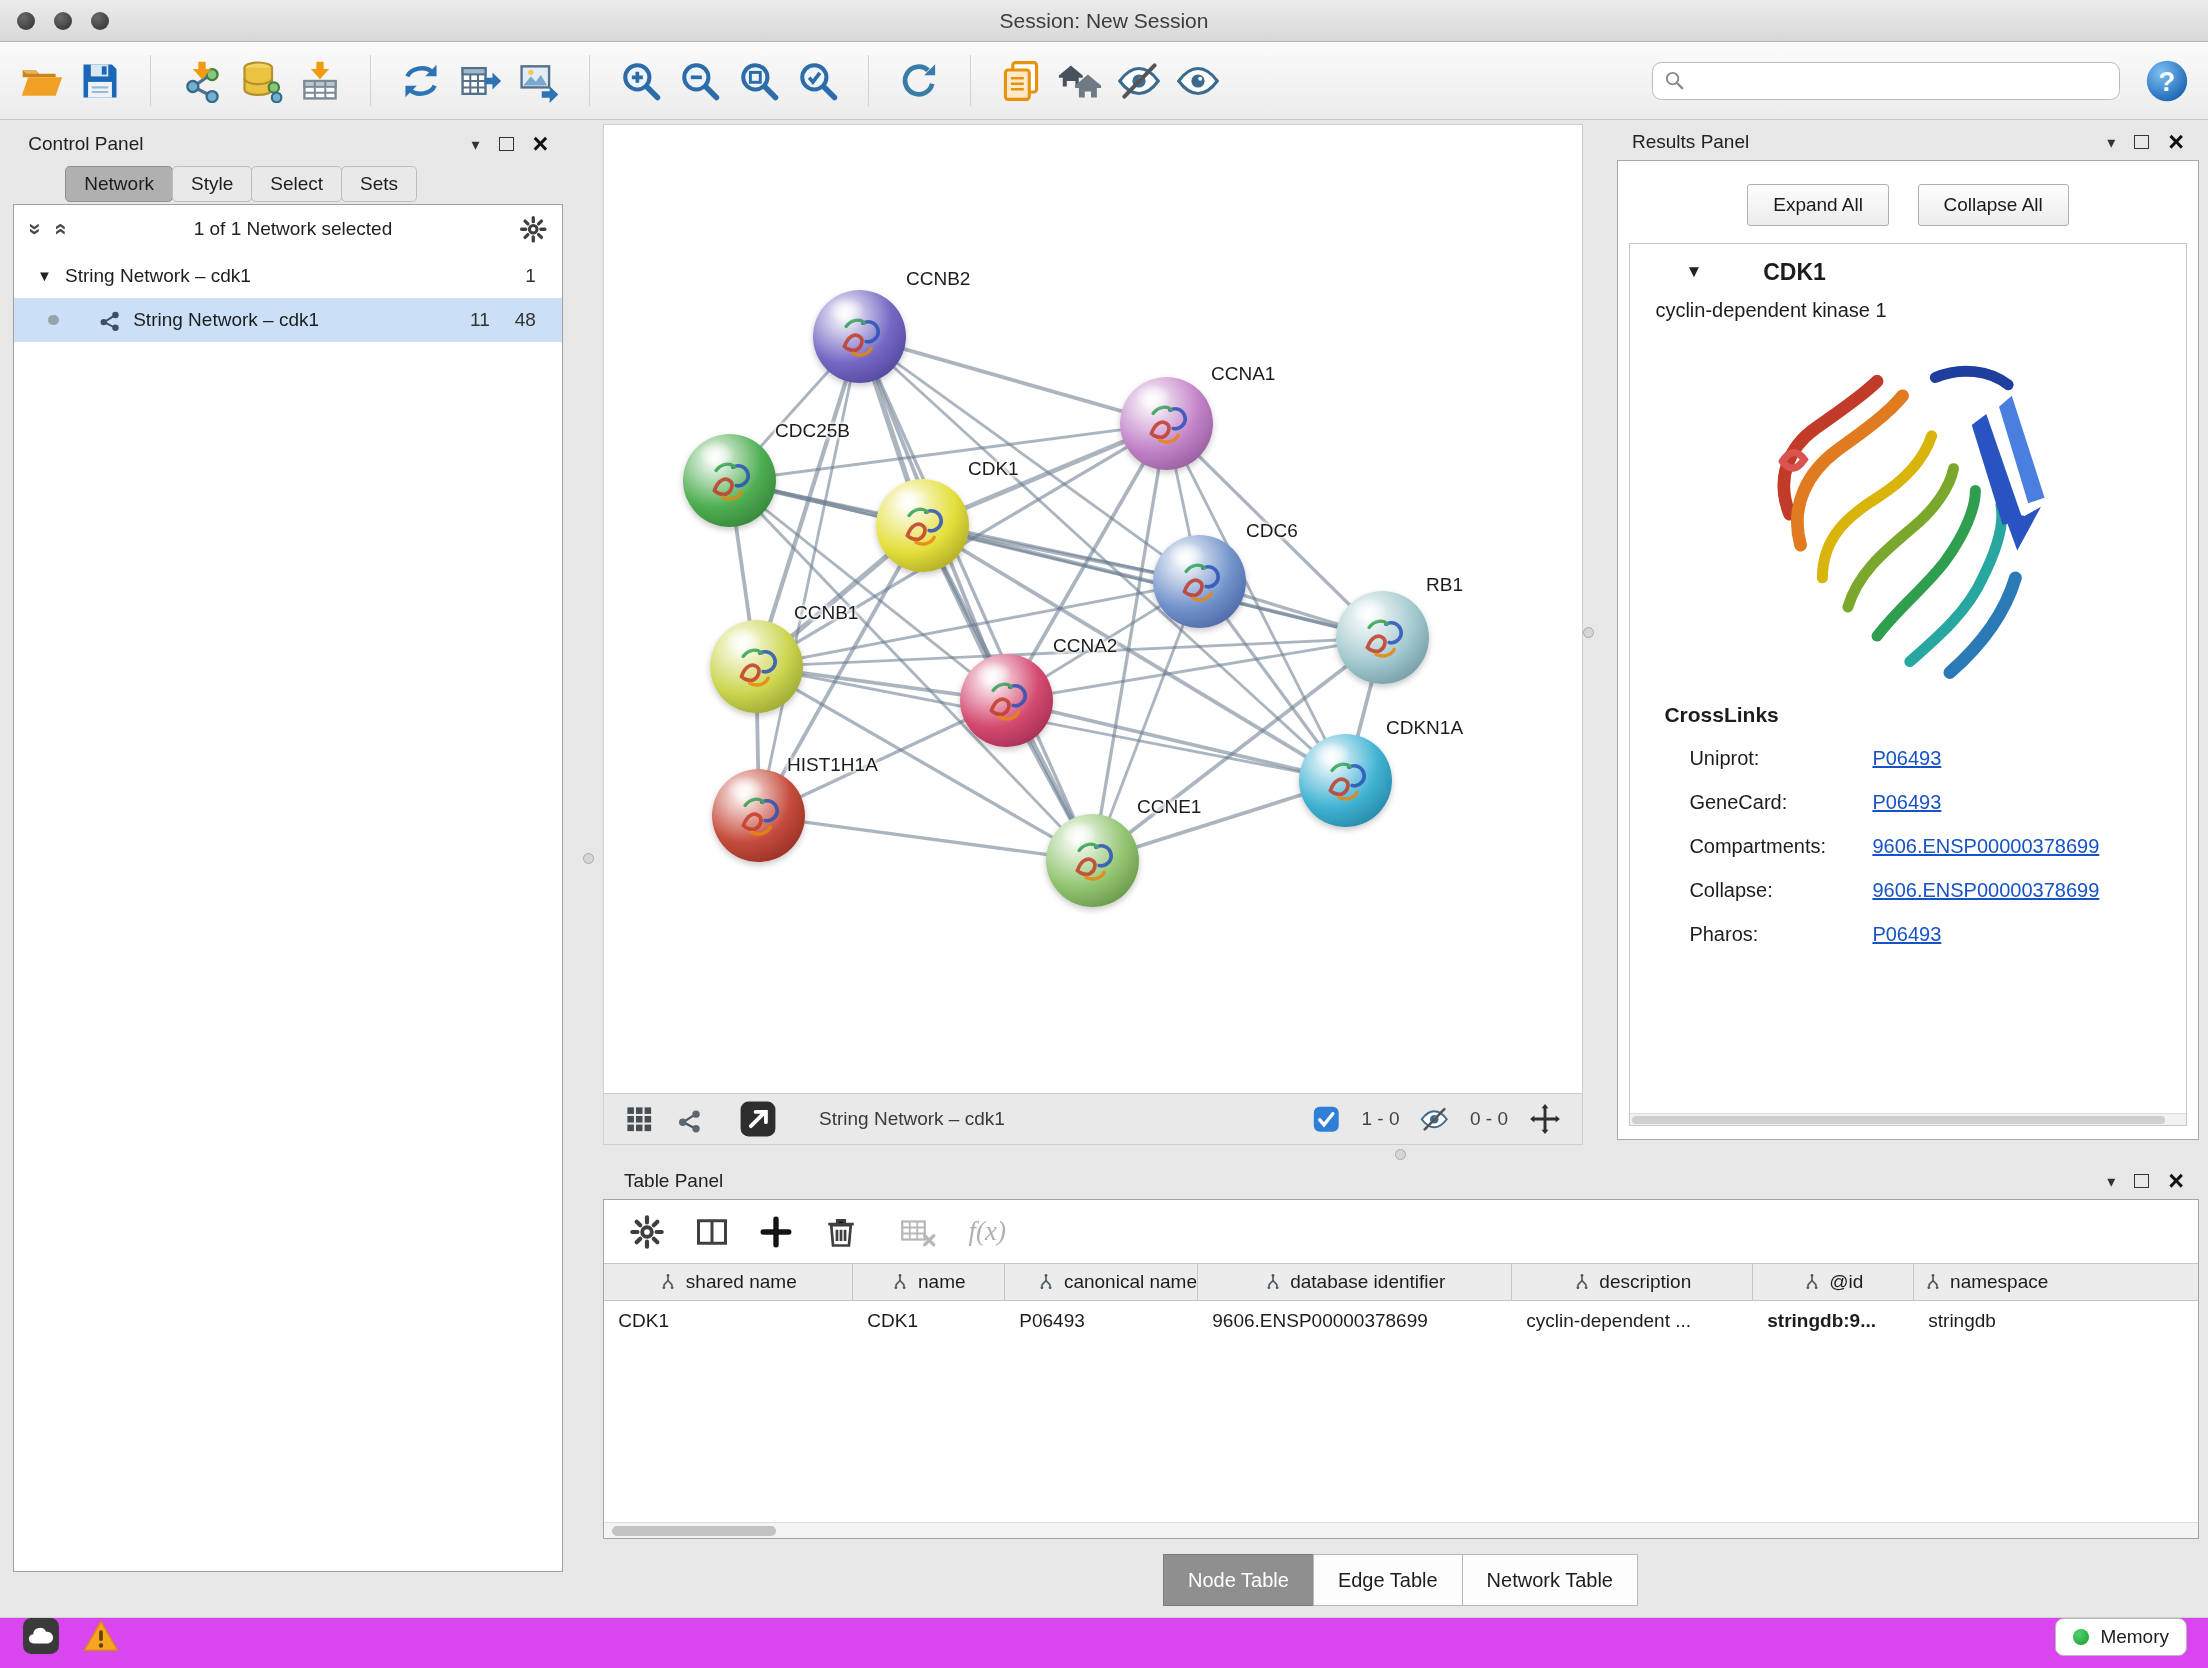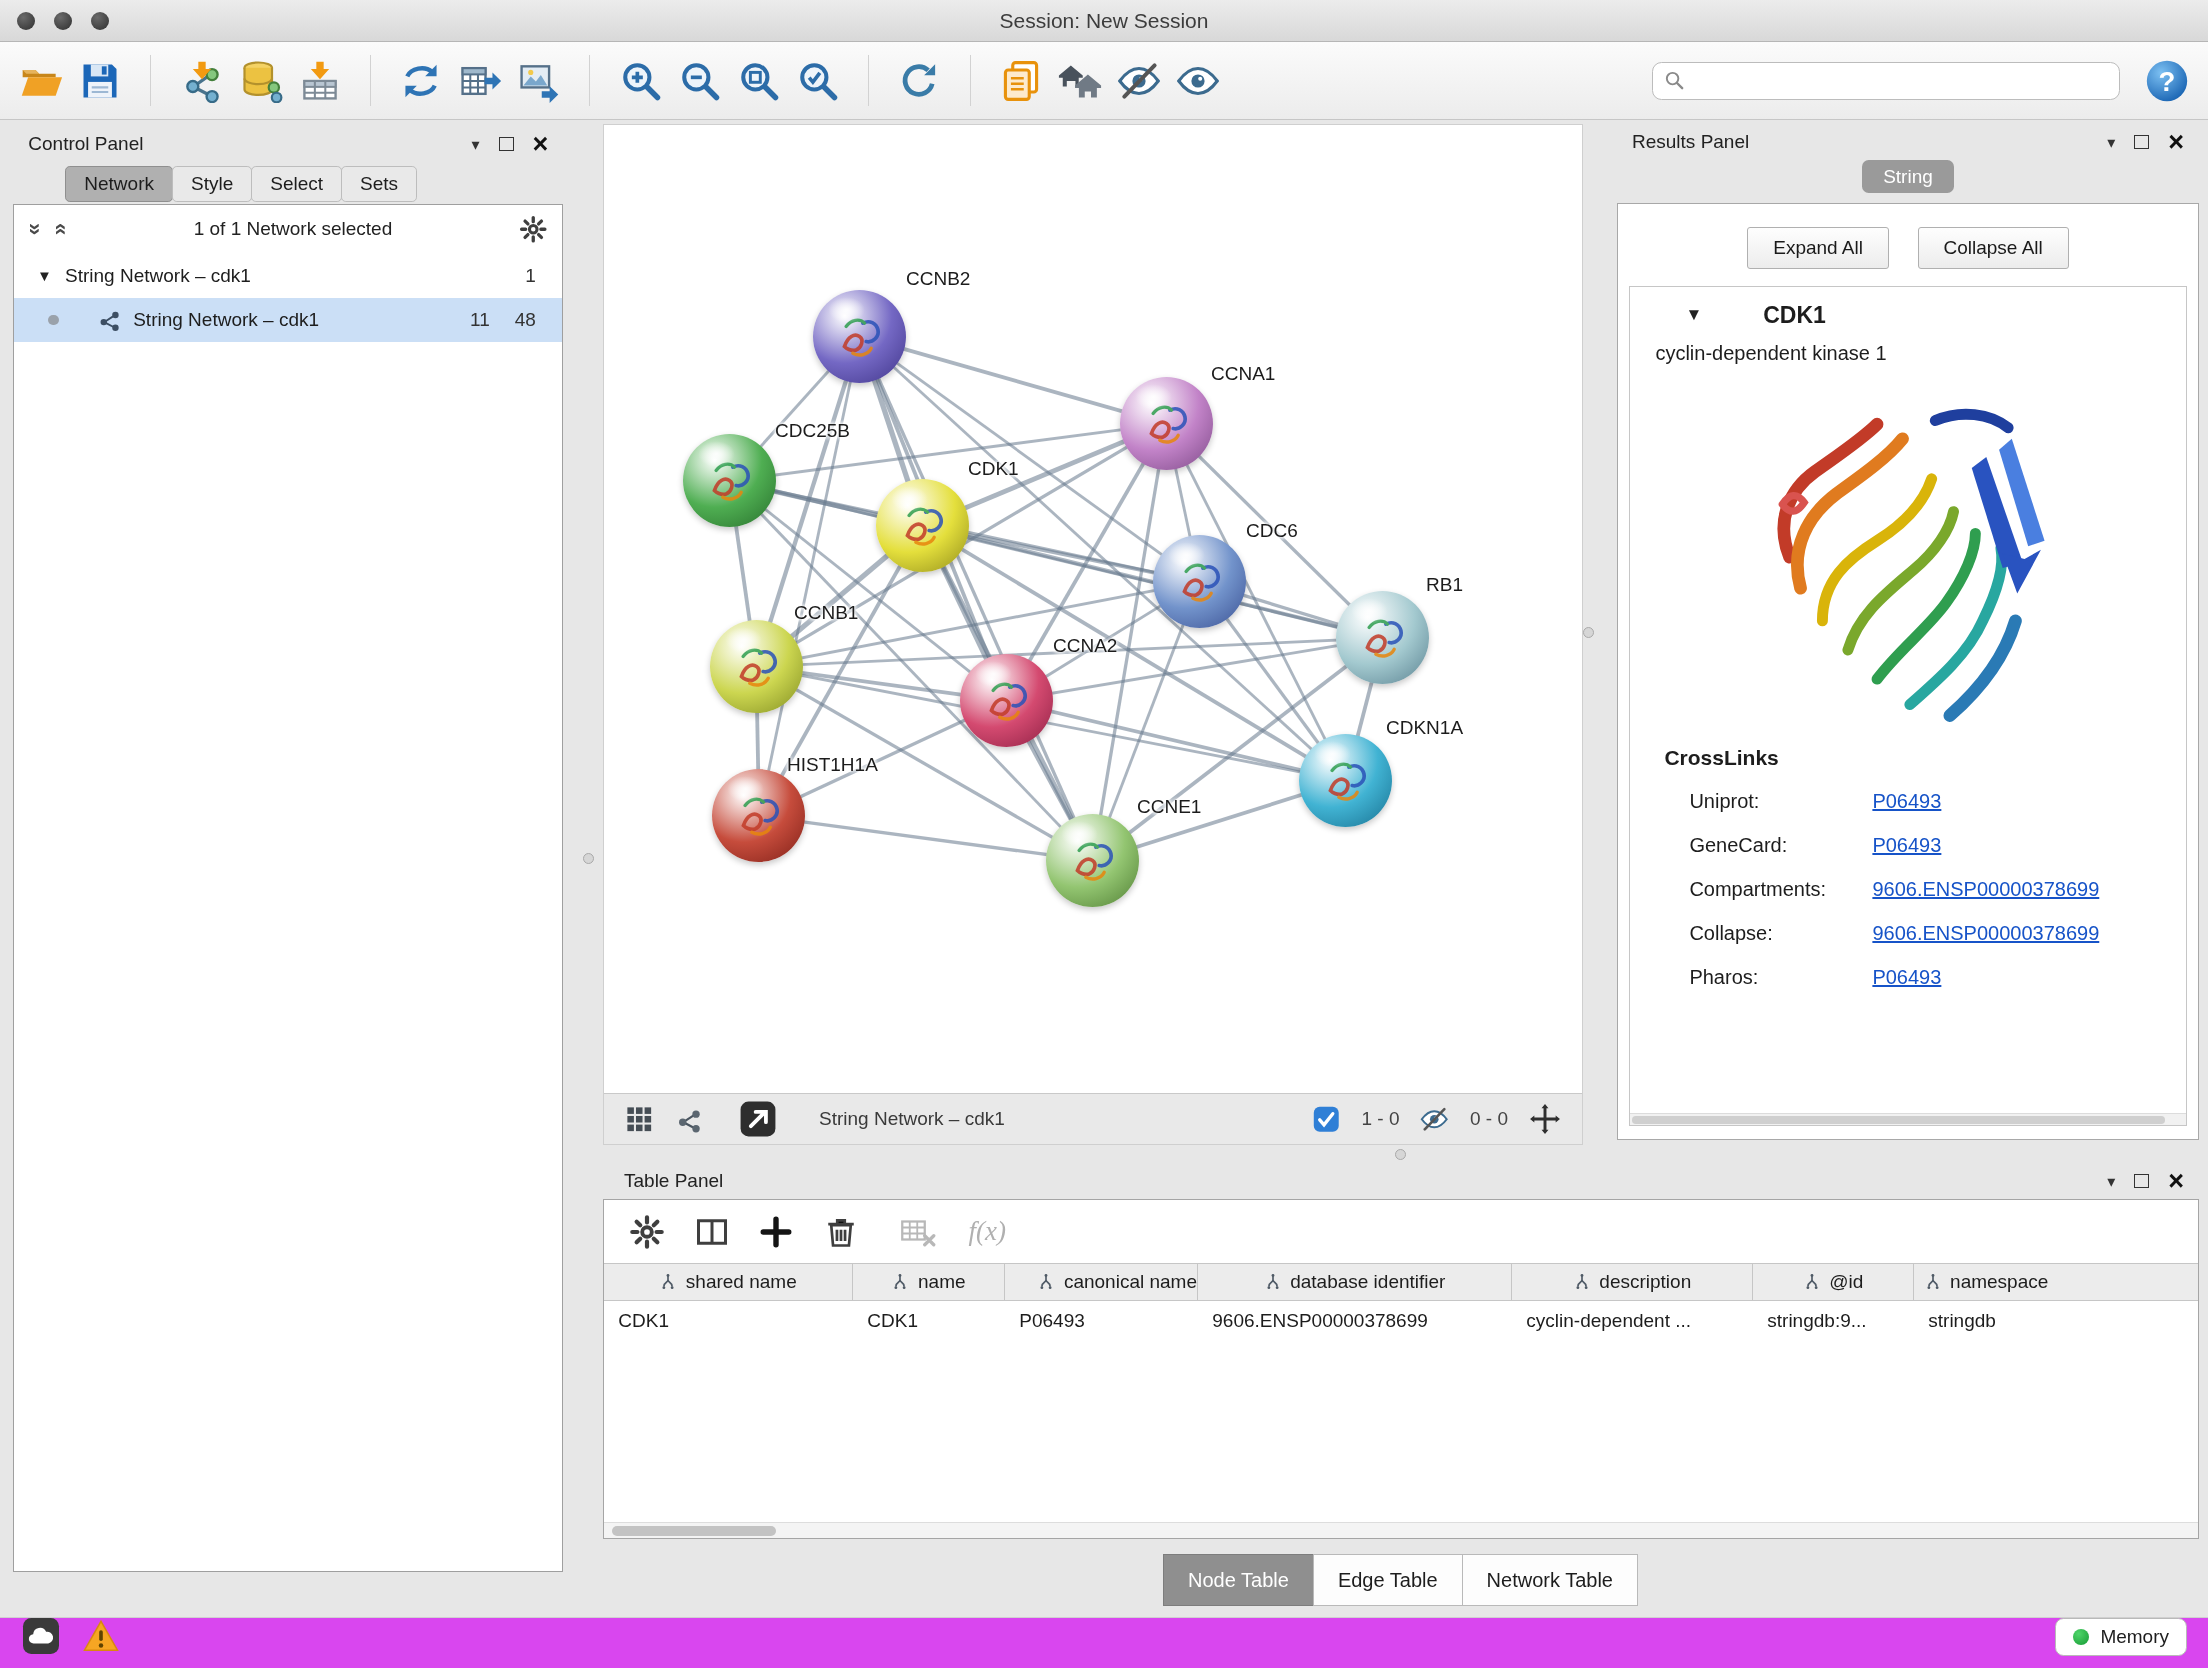--- a/index.html
+++ b/index.html
@@ -576,23 +576,20 @@
 
   <div id="results-panel">
     <div class="panel-title-row">
       <span>Results Panel</span>
       <span class="panel-controls">
         <span class="pc-menu">▾</span>
         <span class="pc-float"></span>
         <span class="pc-close">×</span>
       </span>
     </div>
-    <div class="rp-badge-row">
-      <span class="rp-badge">String</span>
-    </div>
     <div class="rp-box">
       <div class="rp-buttons">
         <div class="rp-btn">Expand All</div>
         <div class="rp-btn">Collapse All</div>
       </div>
       <div class="rp-section">
         <div class="rp-sec-header">
           <span class="rp-sec-caret">▼</span>
           <span class="rp-sec-name">CDK1</span>
         </div>
@@ -768,21 +765,21 @@
               <span>namespace</span>
             </div>
           </div>
         <div id="tbl-rows">
             <div class="tbl-row">
               <div class="td" style="width: 249px;">CDK1</div>
               <div class="td" style="width: 152px;">CDK1</div>
               <div class="td" style="width: 193px;">P06493</div>
               <div class="td" style="width: 314px;">9606.ENSP00000378699</div>
               <div class="td" style="width: 241px;">cyclin-dependent ...</div>
-              <div class="td" style="width: 161px;">stringdb:9...</div>
+              <div class="td" style="width: 161px; font-weight: bold;">stringdb:9...</div>
               <div class="td" style="flex: 1 1 0%;">stringdb</div>
             </div>
           </div>
         <div class="tbl-hscroll">
             <div class="thumb"></div>
           </div>
       </div>
     </div>
     <div class="tp-tabs">
         <div class="tp-tab selected">Node Table</div>

